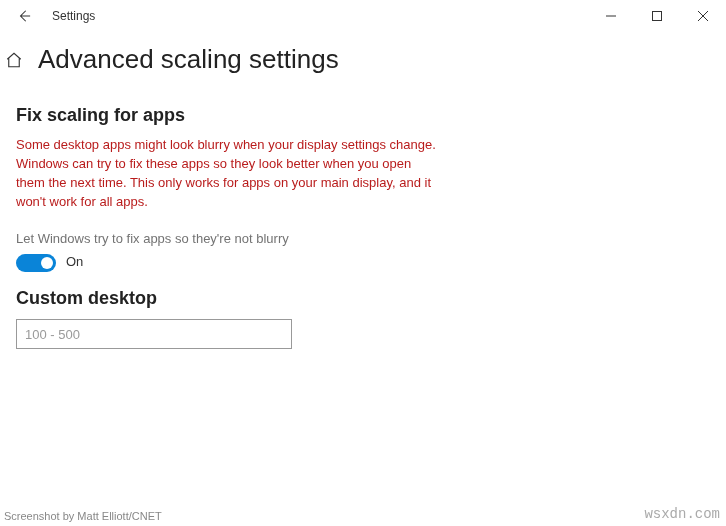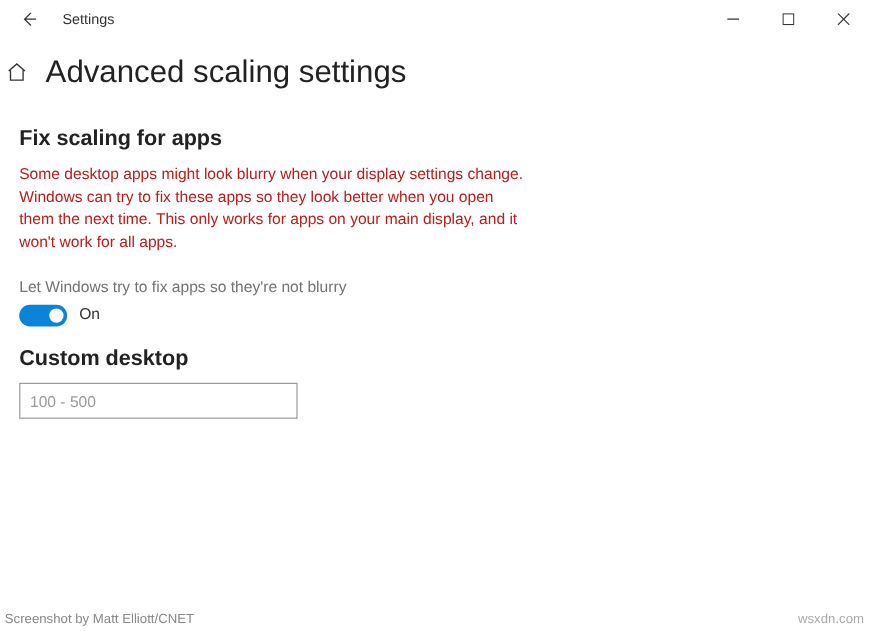--- a/index.html
+++ b/index.html
@@ -111,21 +111,21 @@
       background: #fff;
       border-radius: 50%;
       top: 3px;
       right: 3px;
     }
     .toggle-state {
       font-size: 13px;
       color: #333;
     }
     .scale-input {
-      width: 232px;
+      width: 276px;
       height: 30px;
       border: 1px solid #999;
       padding: 0 8px;
       font-size: 13px;
       color: #888;
       outline: none;
       background: #fff;
     }
     .scale-input::placeholder {
       color: #9a9a9a;
@@ -135,22 +135,23 @@
       bottom: 4px;
       left: 4px;
       font-size: 11px;
       color: #888;
       text-align: center;
     }
     .watermark {
       position: absolute;
       bottom: 4px;
       right: 6px;
-      font-size: 11px;
+      font-size: 14px;
       color: #aaa;
+      font-family: Liberation Mono, monospace;
     }
   </style>
 </head>
 <body>
 
 <div class="titlebar">
   <div class="back-btn">
     <svg width="14" height="14" viewBox="0 0 16 16" fill="none" stroke="currentColor" stroke-width="1.2">
       <path d="M10 2 L4 8 L10 14 M4 8 H15"></path>
     </svg>

